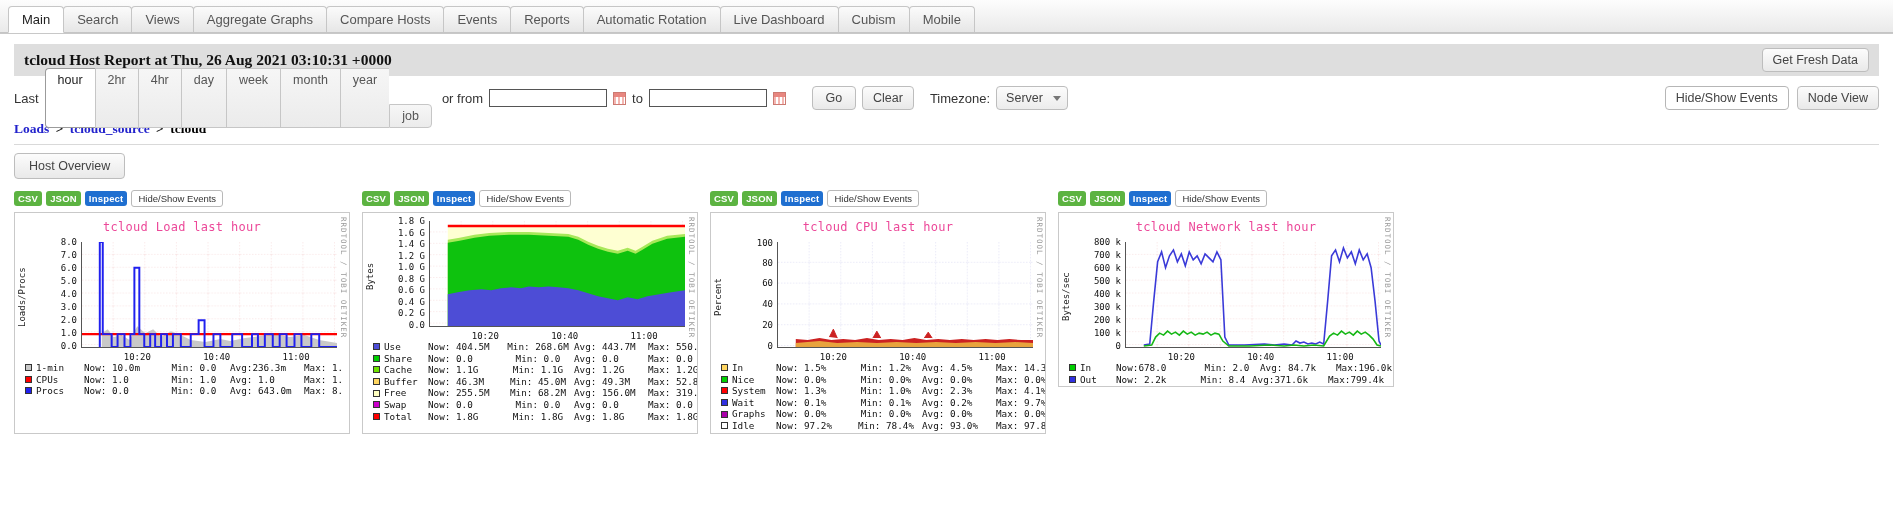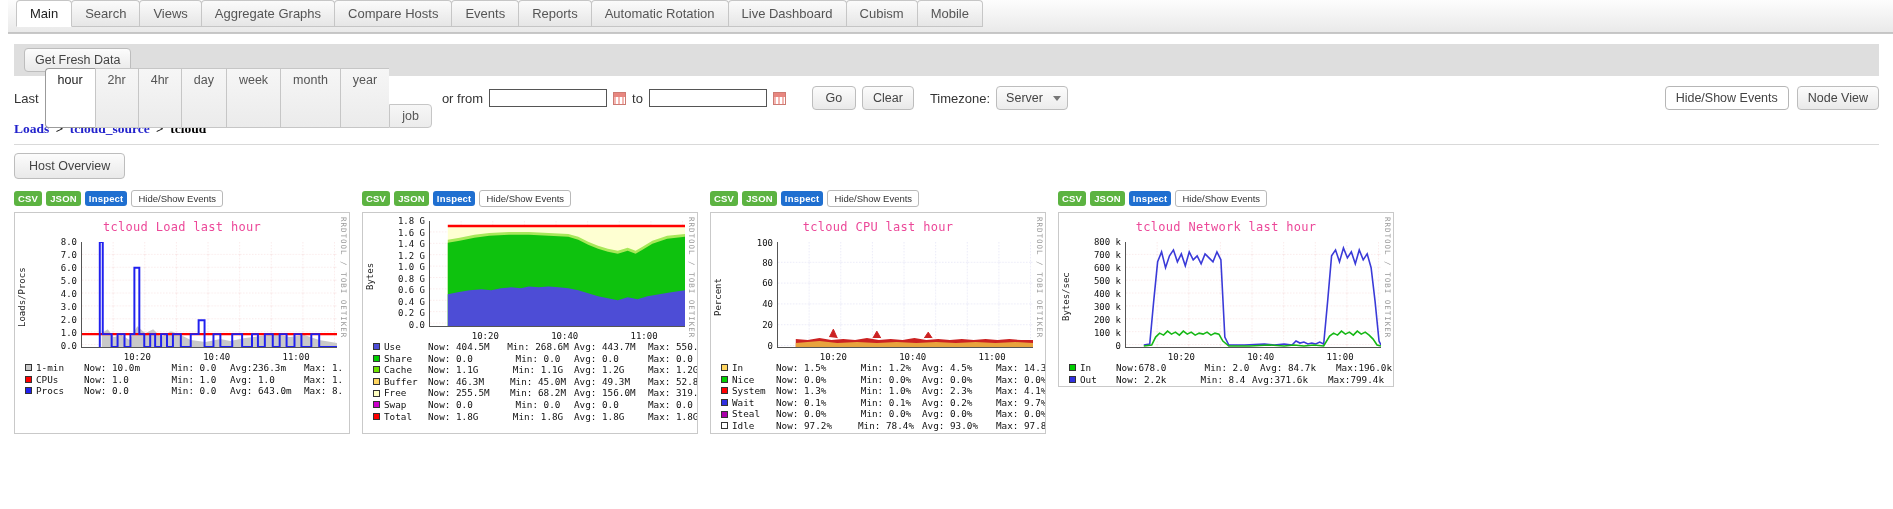--- a/index.html
+++ b/index.html
@@ -12,23 +12,23 @@
     color: #222;
     overflow: hidden;
   }
 
   
   .tabbar {
     height: 34px;
     background: linear-gradient(#fdfdfd, #e9e9e9);
     border-bottom: 1px solid #c8c8c8;
     display: flex;
+    align-items: flex-end;
     padding-left: 8px;
     position: relative;
-    margin-left: 8px;
   }
   .tabbar::after{
     content:""; position:absolute; left:0; right:0; bottom:0; height:1px; background:#c5c5c5;
   }
   .tab {
     height: 27px;
     line-height: 26px;
     padding: 0 13px;
     margin-right: -1px;
     font-size: 13px;
@@ -250,20 +250,21 @@
   <div class="tab">Reports</div>
   <div class="tab">Automatic Rotation</div>
   <div class="tab">Live Dashboard</div>
   <div class="tab">Cubism</div>
   <div class="tab">Mobile</div>
 </div>
 
 <div class="page">
 
   <div class="reportbar">
+    <div class="report-title">tcloud Host Report at Thu, 26 Aug 2021 03:10:31 +0000</div>
     <button class="btn">Get Fresh Data</button>
   </div>
 
   <div class="rangerow">
     <span class="lbl">Last</span>
 
     <div class="rangegroup">
       <div class="rbtn sel">hour</div>
       <div class="rbtn">2hr</div>
       <div class="rbtn">4hr</div>
@@ -564,21 +565,21 @@
           <div class="lrow">
             <span class="swatch" style="background:#3030e0"></span>
             <span class="lname">Wait</span>
             <span class="lnow">Now: <span>0.1%</span></span>
             <span class="lmin">Min: <span>0.1%</span></span>
             <span class="lavg">Avg: <span>0.2%</span></span>
             <span class="lmax">Max: <span>9.7%</span></span>
           </div>
           <div class="lrow">
             <span class="swatch" style="background:#aa00aa"></span>
-            <span class="lname">Steal</span>
+            <span class="lname">Graphs</span>
             <span class="lnow">Now: <span>0.0%</span></span>
             <span class="lmin">Min: <span>0.0%</span></span>
             <span class="lavg">Avg: <span>0.0%</span></span>
             <span class="lmax">Max: <span>0.0%</span></span>
           </div>
           <div class="lrow">
             <span class="swatch" style="background:#ffffff"></span>
             <span class="lname">Idle</span>
             <span class="lnow">Now: <span>97.2%</span></span>
             <span class="lmin">Min: <span>78.4%</span></span>

